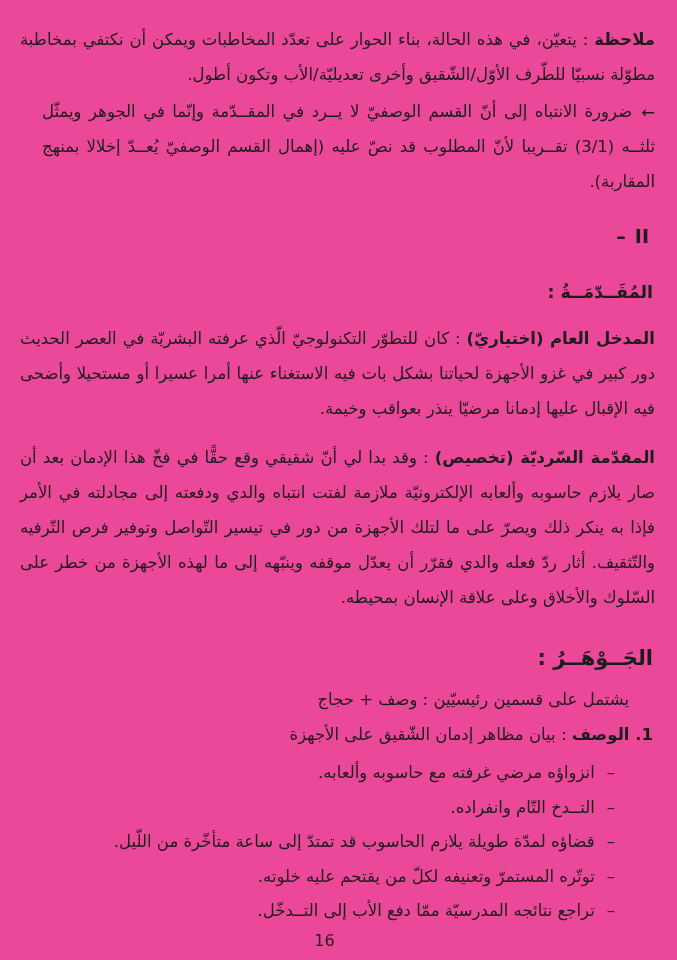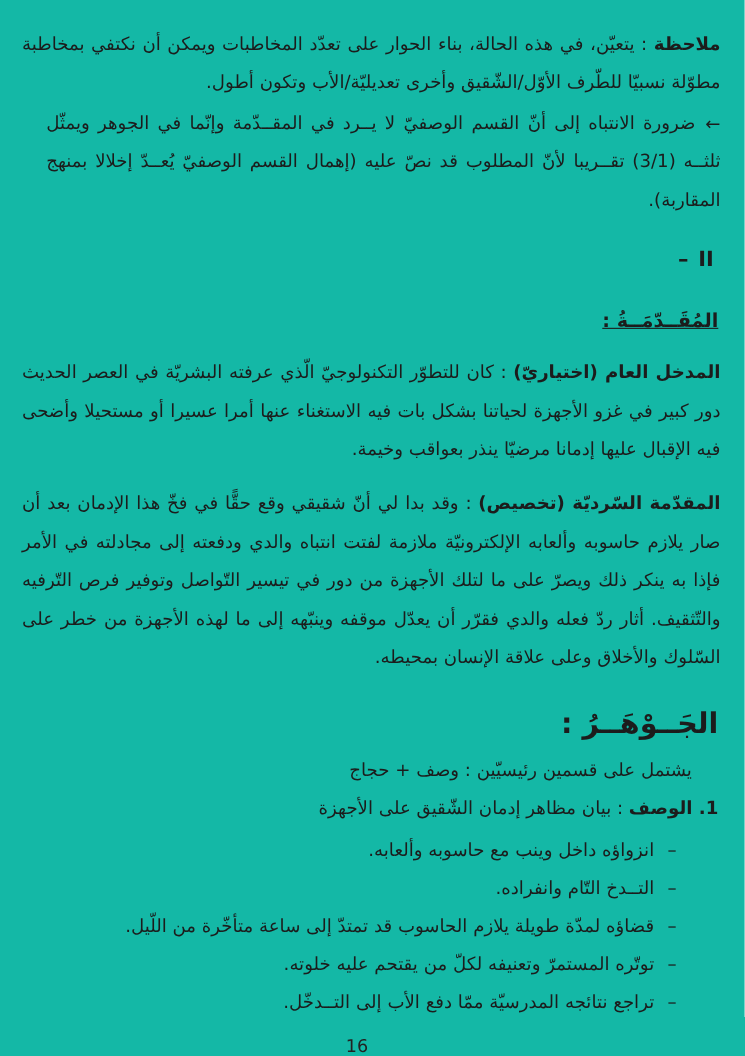--- a/index.html
+++ b/index.html
@@ -5,21 +5,21 @@
   html, body {
     margin: 0;
     padding: 0;
     background: #f6f6f4;
   }
   .page {
     position: relative;
     width: 677px;
     height: 960px;
     margin: 0 auto;
-    background: #14b8a6;
+    background: #ec4899;
     color: #1c1c1c;
     direction: rtl;
     font-family: "DejaVu Sans", sans-serif;
     font-size: 16.5px;
     overflow: hidden;
     box-sizing: border-box;
     padding: 22px 22px 0 20px;
   }
   .para {
     margin: 0 0 2px 0;
@@ -45,27 +45,26 @@
   }
   .section-heading .title-underline {
     text-decoration: underline;
     text-underline-offset: 6px;
   }
   .sub-heading {
     margin: 30px 2px 0 0;
     font-size: 17.5px;
     font-weight: bold;
     line-height: 30px;
-    text-decoration: underline;
   }
   .intro-para { margin-top: 14px; }
   .narrative-para { margin-top: 14px; }
   .body-heading {
     margin: 26px 2px 0 0;
-    font-size: 26px;
+    font-size: 21px;
     font-weight: bold;
     line-height: 34px;
   }
   .body-subtitle {
     margin: 8px 26px 0 0;
     line-height: 34px;
   }
   .body-item {
     margin: 0 2px 0 0;
     line-height: 35px;
@@ -80,21 +79,21 @@
   .bullet-list li {
     display: flex;
     direction: rtl;
     align-items: baseline;
     gap: 12px;
     line-height: 34.5px;
   }
   .bullet-dash { flex: 0 0 auto; }
   .page-number {
     position: absolute;
-    bottom: 0;
+    bottom: 10px;
     left: 0;
     right: 28px;
     text-align: center;
     font-size: 16px;
     color: #222;
   }
 </style>
 </head>
 <body>
 
@@ -117,21 +116,21 @@
 
   <h3 class="body-heading">الجَــوْهَــرُ :</h3>
 
   <p class="body-subtitle">يشتمل على قسمين رئيسيّين : وصف + حجاج</p>
 
   <p class="body-item"><b class="lead">1. الوصف</b><span> : </span><span>بيان مظاهر إدمان الشّقيق على الأجهزة</span></p>
 
   <ul class="bullet-list">
     <li>
       <span class="bullet-dash">–</span>
-      <span>انزواؤه داخل وينب مع حاسوبه وألعابه.</span>
+      <span>انزواؤه مرضي غرفته مع حاسوبه وألعابه.</span>
     </li>
     <li>
       <span class="bullet-dash">–</span>
       <span>التــدخ التّام وانفراده.</span>
     </li>
     <li>
       <span class="bullet-dash">–</span>
       <span>قضاؤه لمدّة طويلة يلازم الحاسوب قد تمتدّ إلى ساعة متأخّرة من اللّيل.</span>
     </li>
     <li>

